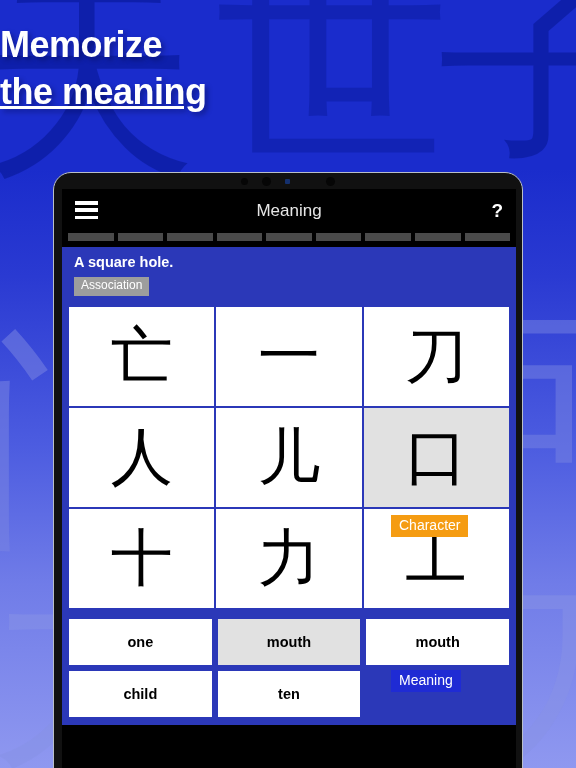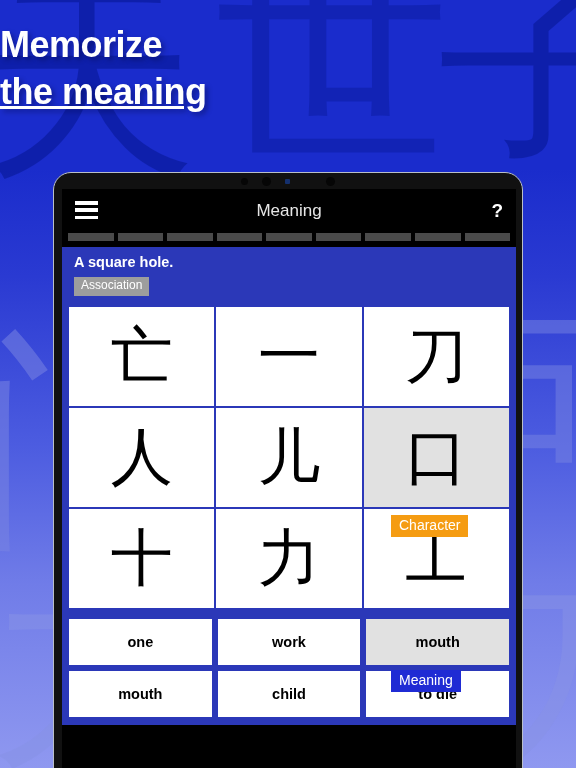--- a/index.html
+++ b/index.html
@@ -328,34 +328,31 @@
               <span>工</span>
             </div>
 
           <div class="callout" id="callout-character">Character</div>
         </div>
 
         <div class="grid" id="meaning-grid">
           <div class="cell">
               <span>one</span>
             </div>
-          <div class="cell">
-              <span>work</span>
-            </div>
           <div class="cell sel">
               <span>mouth</span>
             </div>
           <div class="cell">
               <span>mouth</span>
             </div>
           <div class="cell">
               <span>child</span>
             </div>
           <div class="cell">
-              <span>to die</span>
+              <span>ten</span>
             </div>
 
           <div class="callout" id="callout-meaning">Meaning</div>
         </div>
 
       </div>
     </div>
   </div>
 </div>
 

